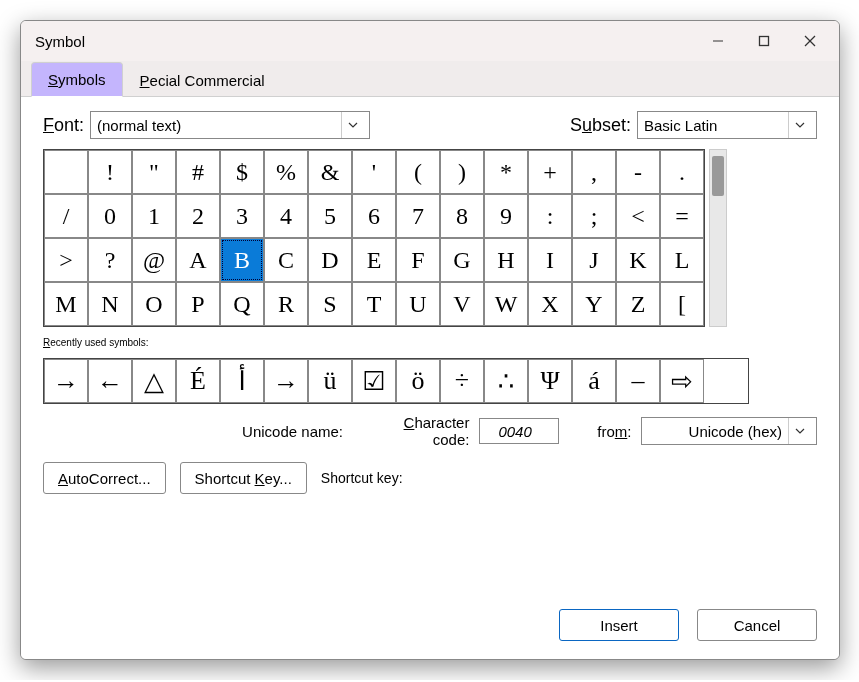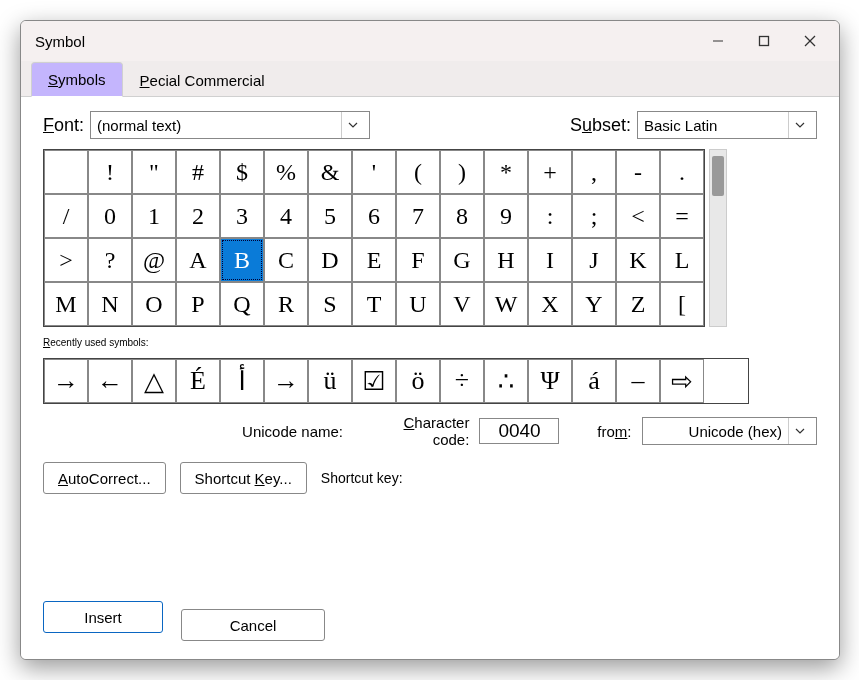--- a/index.html
+++ b/index.html
@@ -171,51 +171,51 @@
     display:flex;
     flex-direction:column;
     gap: 6px;
     flex: 0 0 auto;
     width: 300px;
   }
   .inp {
     border: 1px solid #888;
     height: 26px;
     padding: 0 18px;
-    font-size: 19px;
+    font-size: 15px;
     background:#fff;
     display:flex;
     align-items:center;
+    font-style:italic;
   }
   .btn {
     border: 1px solid #888;
     background: #fff;
     height: 32px;
     padding: 0 14px;
     font-size: 15px;
     display:flex;
     align-items:center;
     justify-content:center;
     cursor:pointer;
     border-radius: 3px;
   }
   .footer {
     display:flex;
-    justify-content:flex-start;
+    justify-content:flex-end;
     gap: 18px;
     padding: 14px 22px 18px;
     background:#fff;
   }
   .btn.primary {
     border: 1px solid #0a66c2;
     width: 120px;
   }
   .btn.secondary {
-    width: 144px;
-    margin-top: 8px;
+    width: 120px;
   }
   .u { text-decoration: underline; }
 </style>
 </head>
 <body>
 
 <div class="window">
 
   <div class="titlebar">
     <span class="title">Symbol</span>

